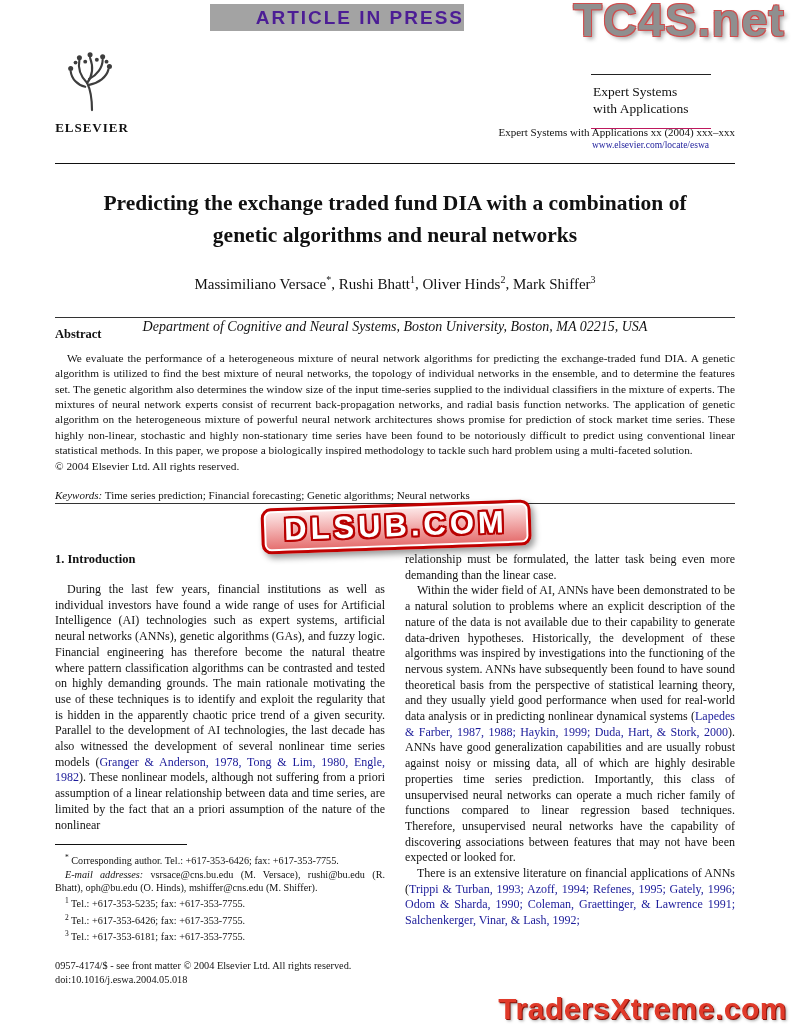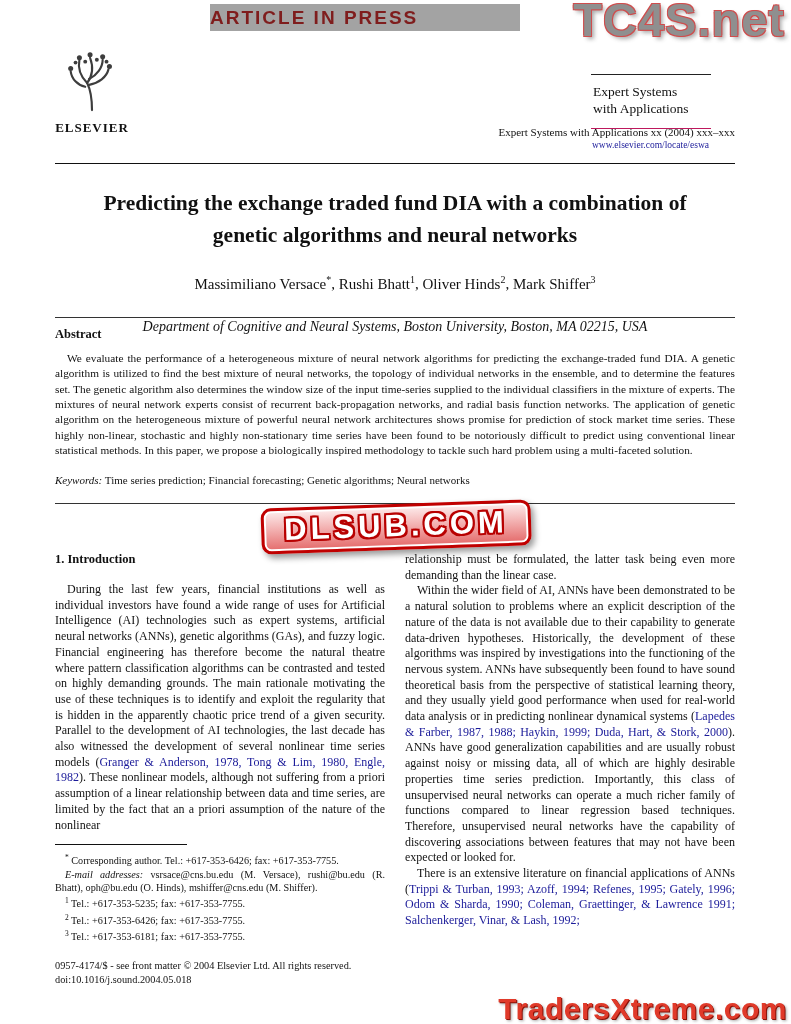--- a/index.html
+++ b/index.html
@@ -9,25 +9,25 @@
     position: relative;
     width: 791px;
     height: 1024px;
     margin: 0 auto;
     background: #ffffff;
     overflow: hidden;
   }
 
   
   .banner {
-    position: absolute; top: 4px; left: 210px; width: 310px; height: 27px;
+    position: absolute; top: 4px; left: 210px; width: 254px; height: 27px;
     background: #a3a3a3;
-    display: flex; align-items: center; justify-content: flex-start;
-    font-family: "Liberation Sans", sans-serif;
-    font-weight: bold; font-size: 19px; letter-spacing: 2px; color: #7f1d1d;
+    display: flex; align-items: center; justify-content: flex-end;
+    font-family: "Liberation Sans", sans-serif;
+    font-weight: bold; font-size: 19px; letter-spacing: 2px; color: #4c1d95;
   }
 
   
   .tc4s {
     position: absolute; top: -8px; right: 6px;
     font-family: "Liberation Sans", sans-serif;
     font-weight: bold; font-size: 47px; letter-spacing: 1px;
     color: #8f8f8f;
     text-shadow: -1px -1px 0 #cf4d4d, 1px -1px 0 #cf4d4d, -1px 1px 0 #cf4d4d, 1px 1px 0 #cf4d4d, 3px 3px 4px rgba(60,60,60,.45);
   }
@@ -168,20 +168,21 @@
     <h1>Predicting the exchange traded fund DIA with a combination of genetic algorithms and neural networks</h1>
     <div class="authors"><span>Massimiliano Versace</span><sup>*</sup><span>, Rushi Bhatt</span><sup>1</sup><span>, Oliver Hinds</span><sup>2</sup><span>, Mark Shiffer</span><sup>3</sup></div>
     <div class="affiliation">Department of Cognitive and Neural Systems, Boston University, Boston, MA 02215, USA</div>
   </div>
 
   <div class="rule-thin-1"></div>
 
   <div class="abstract-block">
     <div class="abstract-heading">Abstract</div>
     <p class="abstract-text">We evaluate the performance of a heterogeneous mixture of neural network algorithms for predicting the exchange-traded fund DIA. A genetic algorithm is utilized to find the best mixture of neural networks, the topology of individual networks in the ensemble, and to determine the features set. The genetic algorithm also determines the window size of the input time-series supplied to the individual classifiers in the mixture of experts. The mixtures of neural network experts consist of recurrent back-propagation networks, and radial basis function networks. The application of genetic algorithm on the heterogeneous mixture of powerful neural network architectures shows promise for prediction of stock market time series. These highly non-linear, stochastic and highly non-stationary time series have been found to be notoriously difficult to predict using conventional linear statistical methods. In this paper, we propose a biologically inspired methodology to tackle such hard problem using a multi-faceted solution.</p>
+    <div class="copyright">© 2004 Elsevier Ltd. All rights reserved.</div>
     <div class="keywords"><span class="it">Keywords:</span><span> Time series prediction; Financial forecasting; Genetic algorithms; Neural networks</span></div>
   </div>
 
   <div class="rule-thin-2"></div>
 
   <div class="dlsub">DLSUB.COM</div>
 
   <div class="columns">
     <div class="col">
       <h2 class="section-heading">1. Introduction</h2>
@@ -196,18 +197,18 @@
     </div>
     <div class="col">
       <p class="body-p"><span>relationship must be formulated, the latter task being even more demanding than the linear case.</span></p>
       <p class="body-p indent"><span>Within the wider field of AI, ANNs have been demonstrated to be a natural solution to problems where an explicit description of the nature of the data is not available due to their capability to generate data-driven hypotheses. Historically, the development of these algorithms was inspired by investigations into the functioning of the nervous system. ANNs have subsequently been found to have sound theoretical basis from the perspective of statistical learning theory, and they usually yield good performance when used for real-world data analysis or in predicting nonlinear dynamical systems (</span><span class="cite">Lapedes &amp; Farber, 1987, 1988; Haykin, 1999; Duda, Hart, &amp; Stork, 2000</span><span>). ANNs have good generalization capabilities and are usually robust against noisy or missing data, all of which are highly desirable properties time series prediction. Importantly, this class of unsupervised neural networks can operate a much richer family of functions compared to linear regression based techniques. Therefore, unsupervised neural networks have the capability of discovering associations between features that may not have been expected or looked for.</span></p>
       <p class="body-p indent"><span>There is an extensive literature on financial applications of ANNs (</span><span class="cite">Trippi &amp; Turban, 1993; Azoff, 1994; Refenes, 1995; Gately, 1996; Odom &amp; Sharda, 1990; Coleman, Graettinger, &amp; Lawrence 1991; Salchenkerger, Vinar, &amp; Lash, 1992;</span></p>
     </div>
   </div>
 
   <div class="footer">
     <div>0957-4174/$ - see front matter © 2004 Elsevier Ltd. All rights reserved.</div>
-    <div>doi:10.1016/j.sound.2004.05.018</div>
+    <div>doi:10.1016/j.eswa.2004.05.018</div>
   </div>
 
   <div class="tradersxtreme">TradersXtreme.com</div>
 
 </div>
 
 </body></html>

